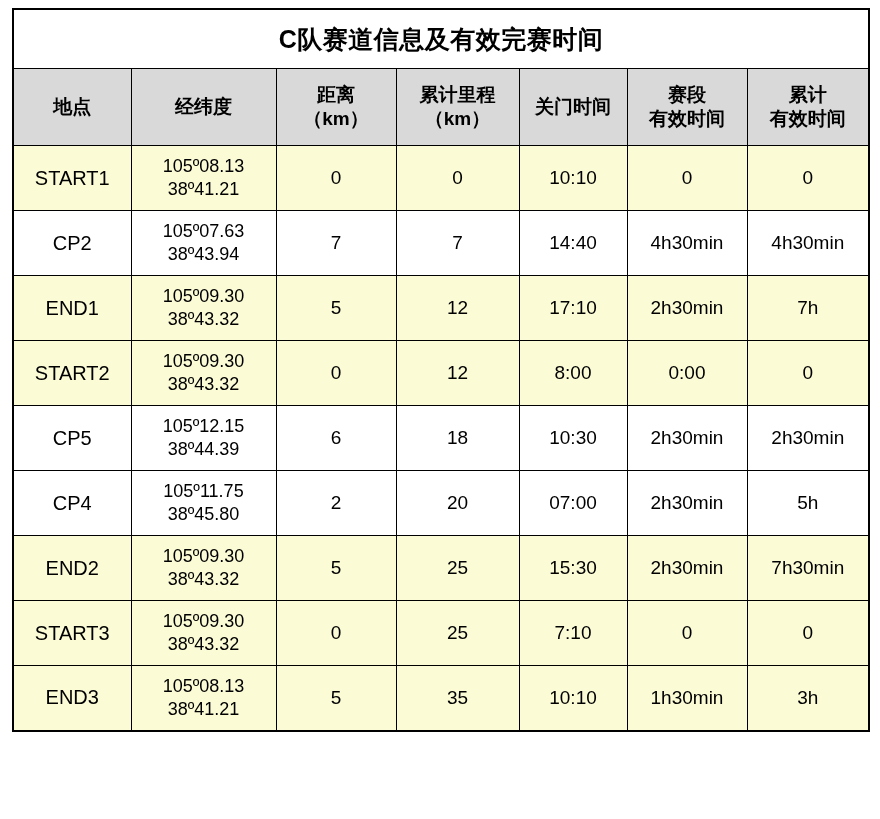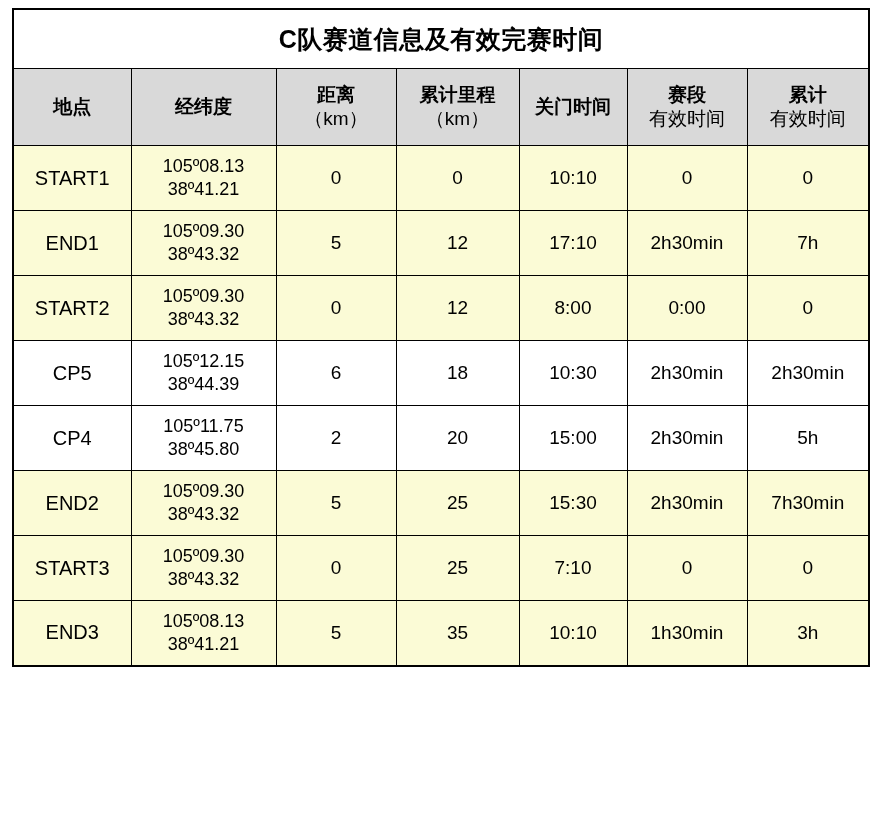--- a/index.html
+++ b/index.html
@@ -43,21 +43,21 @@
   .header-row th {
     background: #d9d9d9;
     height: 76px;
     font-size: 19px;
     font-weight: bold;
     color: #000000;
     line-height: 1.25;
   }
   .header-row th .sub {
     display: block;
-    font-weight: normal;
+    font-weight: bold;
   }
   tbody tr {
     height: 65px;
   }
   tbody td {
     font-size: 19px;
     color: #000000;
     background: #ffffff;
   }
   tbody tr.tinted td {
@@ -136,20 +136,32 @@
         <td class="coord">
           <span class="line">105º08.13</span>
           <span class="line">38º41.21</span>
         </td>
         <td>0</td>
         <td>0</td>
         <td>10:10</td>
         <td>0</td>
         <td>0</td>
       </tr>
+      <tr>
+        <td class="place">CP2</td>
+        <td class="coord">
+          <span class="line">105º07.63</span>
+          <span class="line">38º43.94</span>
+        </td>
+        <td>7</td>
+        <td>7</td>
+        <td>14:40</td>
+        <td>4h30min</td>
+        <td>4h30min</td>
+      </tr>
       <tr class="tinted">
         <td class="place">END1</td>
         <td class="coord">
           <span class="line">105º09.30</span>
           <span class="line">38º43.32</span>
         </td>
         <td>5</td>
         <td>12</td>
         <td>17:10</td>
         <td>2h30min</td>
@@ -180,21 +192,21 @@
         <td>2h30min</td>
       </tr>
       <tr>
         <td class="place">CP4</td>
         <td class="coord">
           <span class="line">105º11.75</span>
           <span class="line">38º45.80</span>
         </td>
         <td>2</td>
         <td>20</td>
-        <td>15:00</td>
+        <td>07:00</td>
         <td>2h30min</td>
         <td>5h</td>
       </tr>
       <tr class="tinted">
         <td class="place">END2</td>
         <td class="coord">
           <span class="line">105º09.30</span>
           <span class="line">38º43.32</span>
         </td>
         <td>5</td>

